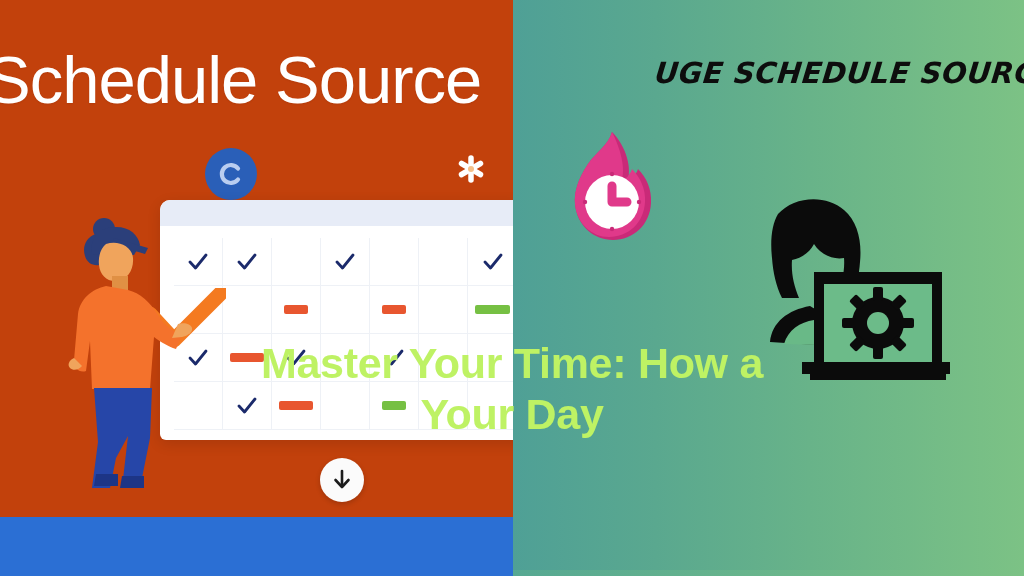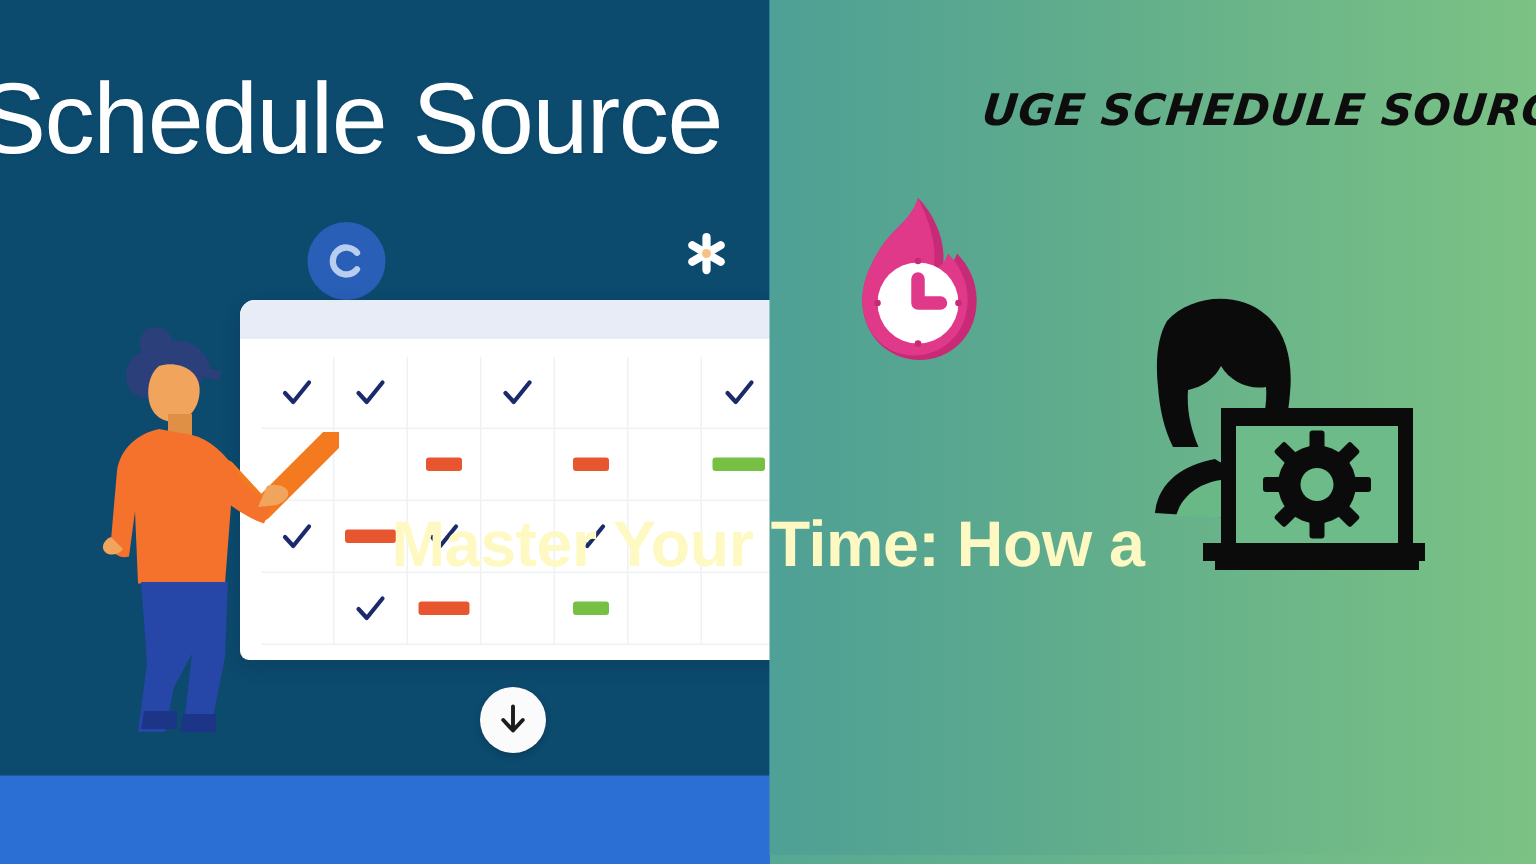--- a/index.html
+++ b/index.html
@@ -7,21 +7,21 @@
   body {
     font-family:"Liberation Sans", sans-serif;
     background:#2b6fd4;
     position:relative;
   }
   #stage { position:absolute; inset:0; width:1024px; height:576px; overflow:hidden; }
 
   
   .panel-left {
     position:absolute; left:0; top:0; width:513px; height:517px;
-    background:#0c4a6e;
+    background:#c2410c;
   }
   .panel-right {
     position:absolute; left:513px; top:0; width:511px; height:576px;
     background:linear-gradient(90deg,#4fa096 0%,#5aa88f 28%,#68b389 58%,#7cc285 100%);
   }
   .bottom-band {
     position:absolute; left:0; bottom:0; width:1024px; height:6px;
     background:linear-gradient(90deg,#2b6fd4 0%,#2b6fd4 50.1%,#57a992 50.1%,#7cc285 100%);
     opacity:.9;
   }
@@ -101,21 +101,21 @@
 
   
   .worker { position:absolute; left:718px; top:192px; width:232px; height:188px; }
   .worker svg { display:block; }
 
   
   .headline {
     position:absolute; left:60px; top:338px; width:904px;
     text-align:center;
     font-size:43px; line-height:51px; font-weight:700;
-    color:#fef9c3;
+    color:#bef264;
     font-family:"Liberation Sans", sans-serif;
     letter-spacing:-.3px;
   }
   .headline .ln { display:block; }
 </style>
 </head>
 <body>
 
 <div id="stage">
 
@@ -302,16 +302,17 @@
           <rect x="-36" y="-5" width="14" height="10" rx="2" transform="rotate(45)"></rect>
           <rect x="22" y="-5" width="14" height="10" rx="2" transform="rotate(45)"></rect>
         </g>
         <circle cx="0" cy="0" r="11" fill="#6cbb89"></circle>
       </g>
     </svg>
   </div>
 
   <div class="headline">
     <span class="ln">Master Your Time: How a</span>
+    <span class="ln">Your Day</span>
   </div>
 
   <div class="bottom-band"></div>
 </div>
 
 </body></html>

